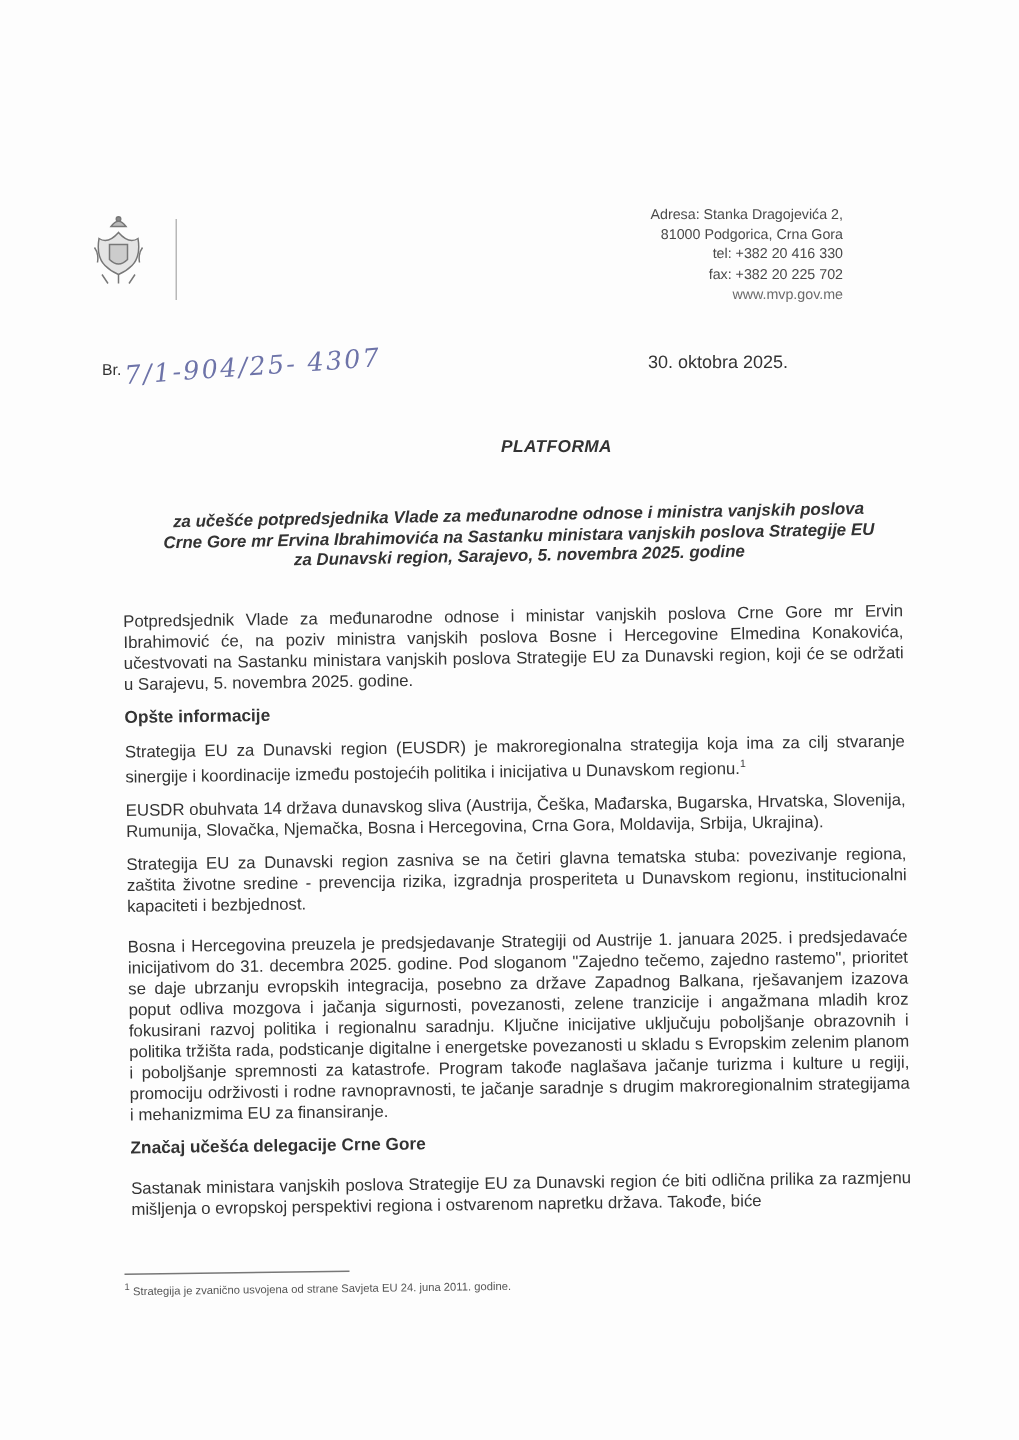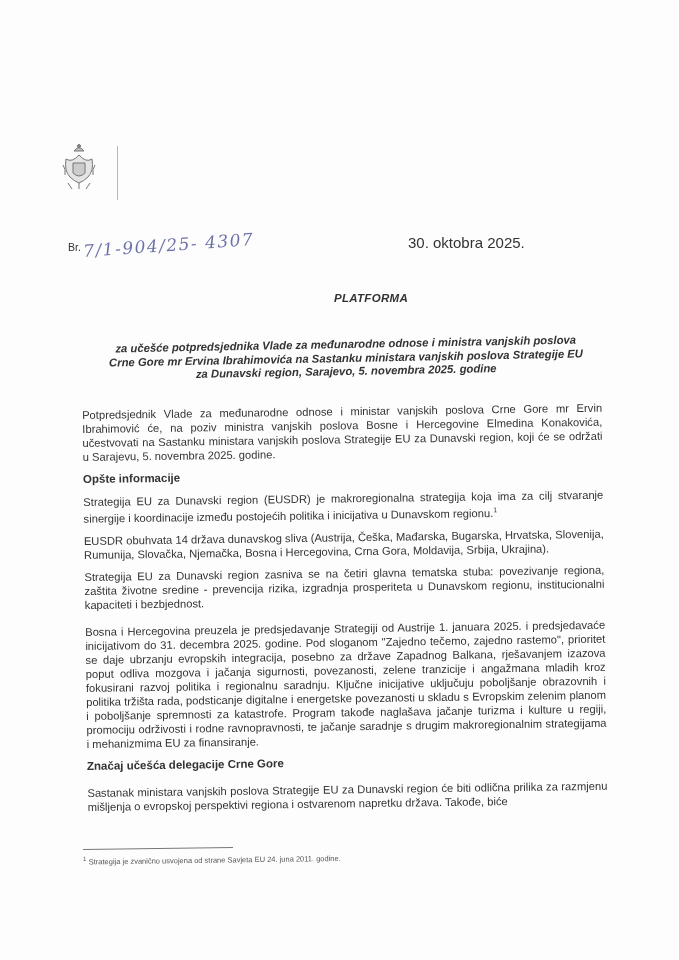--- a/index.html
+++ b/index.html
@@ -11,21 +11,21 @@
   .vline { position: absolute; left: 117px; top: 146px; width: 1px; height: 54px; background: #b8b8b8; }
   .org { position: absolute; left: 127px; top: 146px; font-size: 12.5px; line-height: 17px; color: #333; }
 
   .contact { position: absolute; right: 117px; top: 137px; text-align: right;
              font-size: 9.5px; line-height: 13.2px; color: #4a4a4a; }
   .contact .web { color: #6a6a6a; }
 
   .refno { position: absolute; left: 68px; top: 235px; font-size: 10.5px; color: #333; }
   .refno .hand { font-family: "DejaVu Serif", serif; font-style: italic; font-size: 17px;
                  color: #6d73a8; letter-spacing: 1.5px; transform: rotate(-4deg); display: inline-block; margin-left: 2px; }
-  .date { position: absolute; left: 408px; top: 234px; font-size: 15px; color: #333; text-align: center; }
+  .date { position: absolute; left: 432px; top: 234px; font-size: 12px; color: #333; text-align: center; }
 
   .title { position: absolute; left: 0; width: 670px; top: 292px; text-align: center;
            font-size: 11.5px; font-style: italic; font-weight: bold; color: #333; letter-spacing: 0.3px; margin-left: 36px; }
   .subtitle { position: absolute; left: 96px; width: 500px; top: 338px; text-align: center;
               font-size: 11.3px; font-style: italic; font-weight: bold; line-height: 13.5px; color: #333;
               transform: rotate(-1.1deg); }
 
   .body { position: absolute; left: 82px; width: 520px; top: 408px; font-size: 11.2px; line-height: 14px; color: #333;
           transform: rotate(-0.8deg); transform-origin: left top; }
   .body p { margin: 0 0 8px 0; text-align: justify; }
@@ -45,20 +45,27 @@
       <path d="M12 8 Q17 1 22 8 Z" fill="#bbb"></path>
       <circle cx="17" cy="3" r="1.5" fill="#888"></circle>
       <path d="M4 16 Q2 28 8 34 Q12 38 17 40 Q22 38 26 34 Q32 28 30 16 Q24 20 17 12 Q10 20 4 16 Z" fill="#e4e4e4"></path>
       <path d="M11 20 h12 v10 q-6 6 -12 0 z" fill="#ccc"></path>
       <path d="M6 40 l4 6 M28 40 l-4 6 M17 40 v6"></path>
       <path d="M1 22 q3 4 2 10 M33 22 q-3 4 -2 10"></path>
     </g>
   </svg>
   <div class="vline"></div>
 
+  <div class="contact">
+    <div>Adresa: Stanka Dragojevića 2,</div>
+    <div>81000 Podgorica, Crna Gora</div>
+    <div>tel: +382 20 416 330</div>
+    <div>fax: +382 20 225 702</div>
+    <div class="web">www.mvp.gov.me</div>
+  </div>
 
   <div class="refno">
     <span>Br.</span><span class="hand">7/1-904/25- 4307</span>
   </div>
   <div class="date">30. oktobra 2025.</div>
 
   <div class="title">PLATFORMA</div>
   <div class="subtitle">
     <div>za učešće potpredsjednika Vlade za međunarodne odnose i ministra vanjskih poslova</div>
     <div>Crne Gore mr Ervina Ibrahimovića na Sastanku ministara vanjskih poslova Strategije EU</div>

